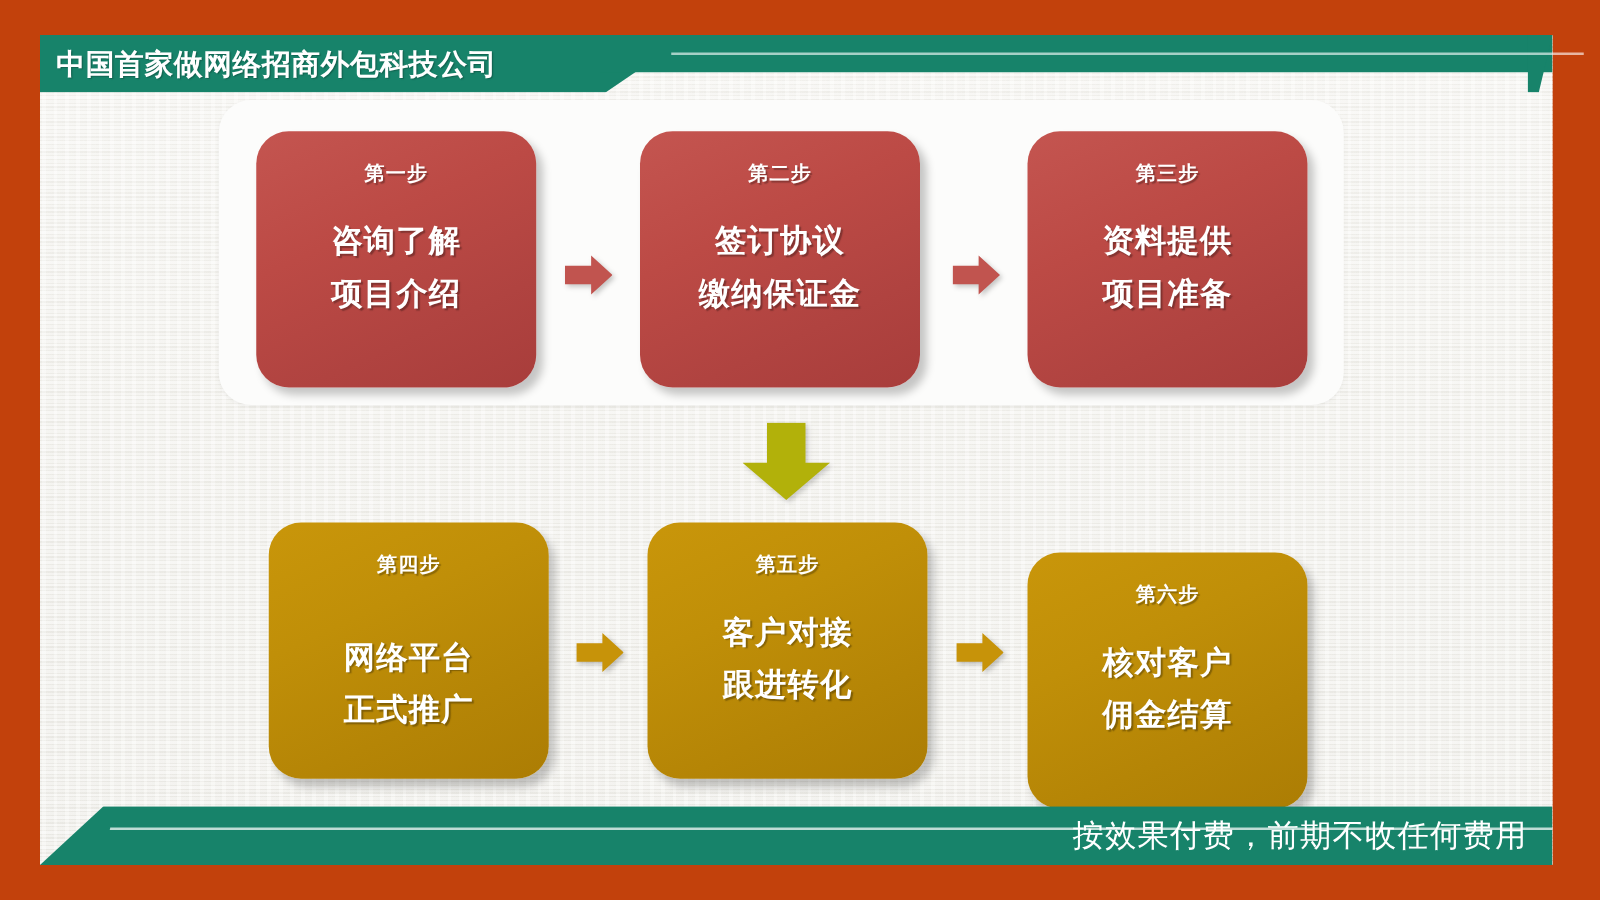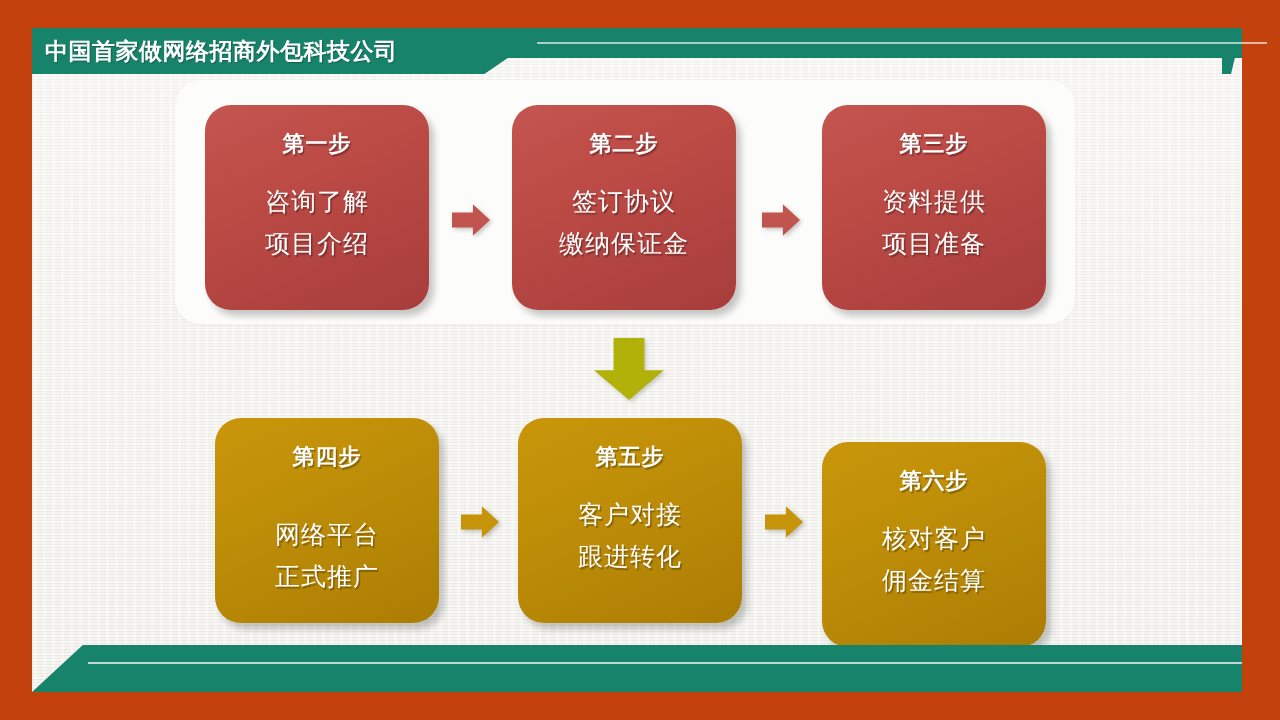--- a/index.html
+++ b/index.html
@@ -139,37 +139,37 @@
   }
   .step-box.red {
     background: linear-gradient(155deg, #C45550 0%, #BC4A45 38%, #B04340 72%, #A83D3B 100%);
   }
   .step-box.gold {
     background: linear-gradient(155deg, #C9960A 0%, #C08F08 35%, #B58506 70%, #AC7D04 100%);
   }
   .step-title {
     margin-top: 24px;
     color: #FFFFFF;
-    font-size: 22px;
+    font-size: 16px;
     font-weight: bold;
     letter-spacing: 1px;
     text-shadow: 1.5px 1.5px 1px rgba(0,0,0,0.30);
     white-space: nowrap;
   }
   .step-lines {
     margin-top: 26px;
     display: flex;
     flex-direction: column;
     align-items: center;
     gap: 9px;
   }
   .step-line {
     color: #FFFFFF;
     font-size: 25px;
-    font-weight: normal;
+    font-weight: bold;
     letter-spacing: 1px;
     text-shadow: 1.5px 1.5px 1px rgba(0,0,0,0.30);
     white-space: nowrap;
   }
 
   
   .arrow-right {
     position: absolute;
     width: 38px;
     height: 34px;
@@ -320,15 +320,16 @@
     <div class="step-title">第六步</div>
     <div class="step-lines">
       <div class="step-line">核对客户</div>
       <div class="step-line">佣金结算</div>
     </div>
   </div>
 
   <div class="footer-band">
     <div class="footer-shape"></div>
     <div class="footer-hairline"></div>
+    <div class="footer-text">按效果付费，前期不收任何费用</div>
   </div>
 
 </div>
 
 </body></html>

